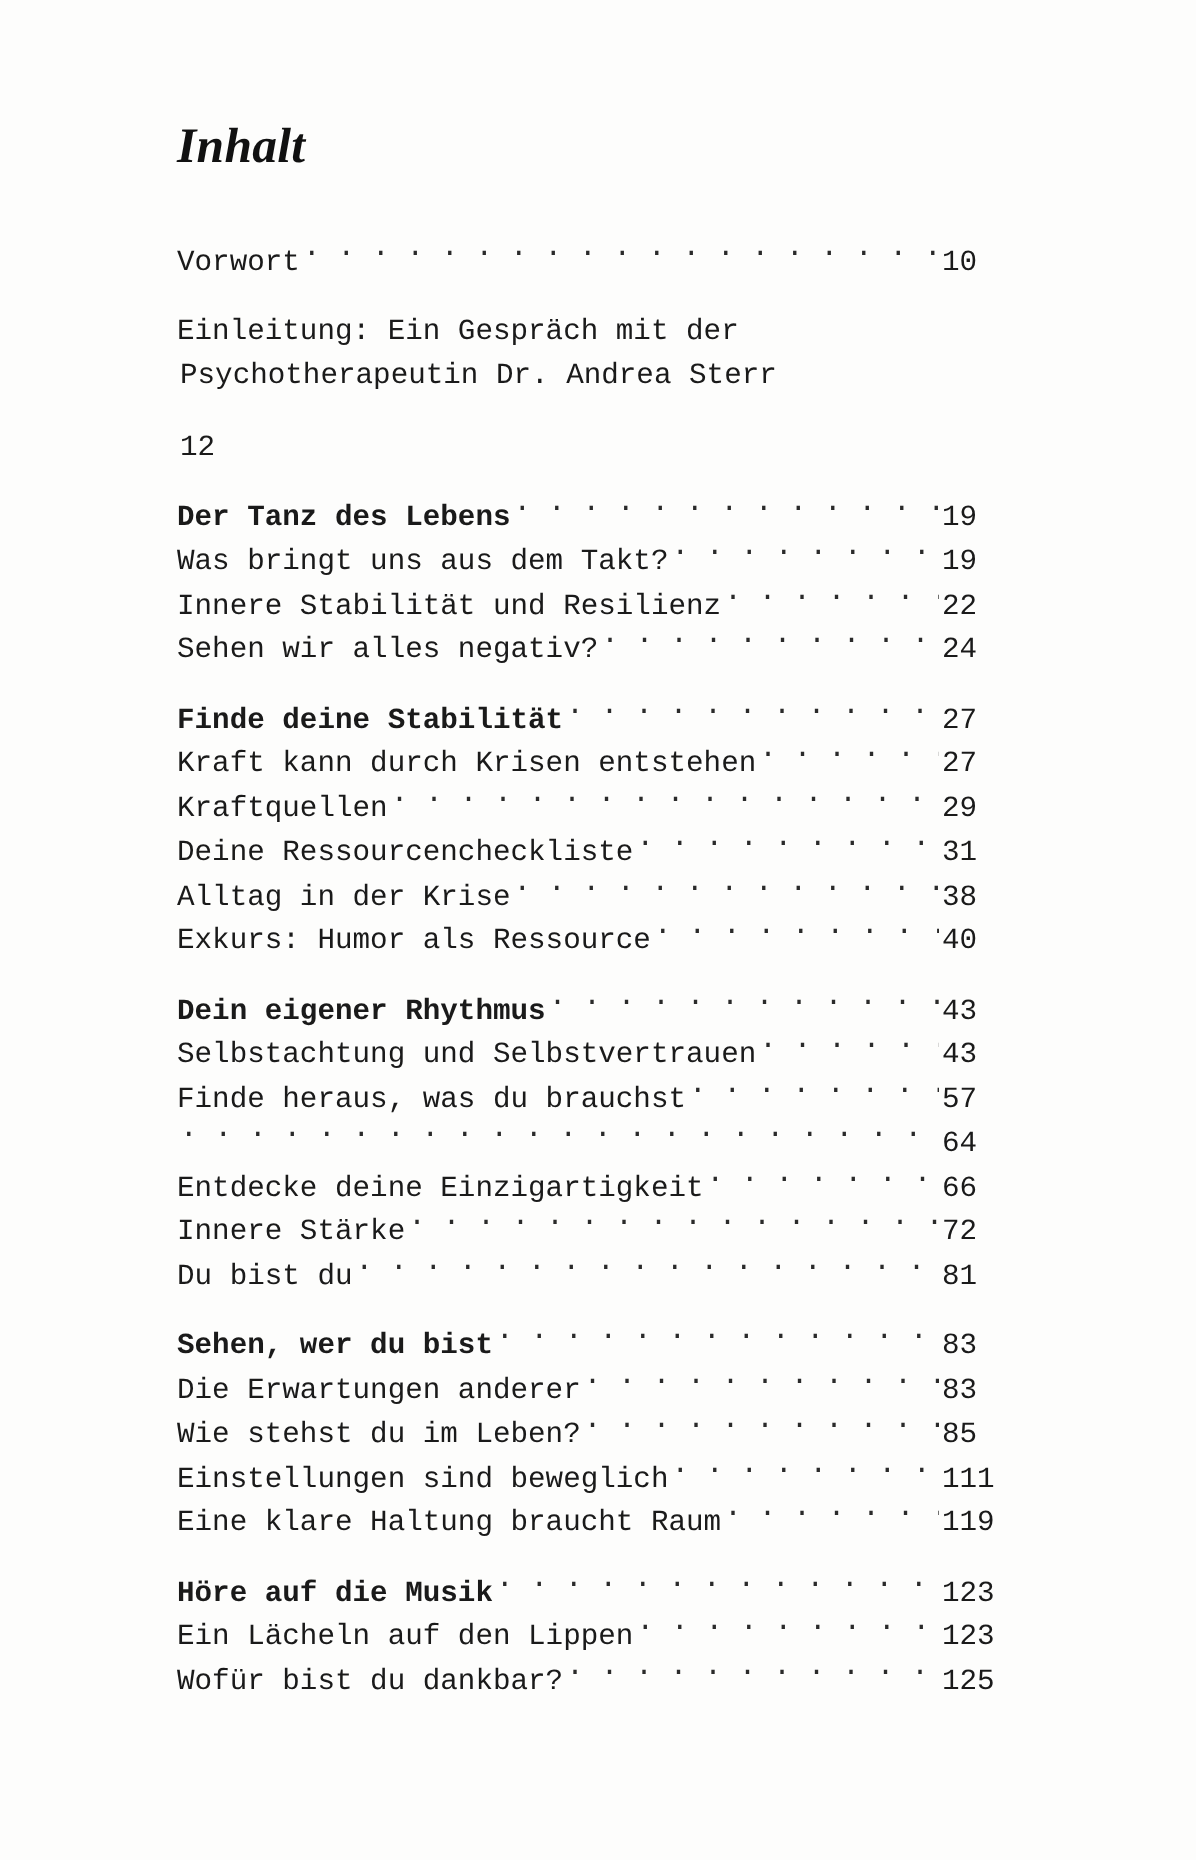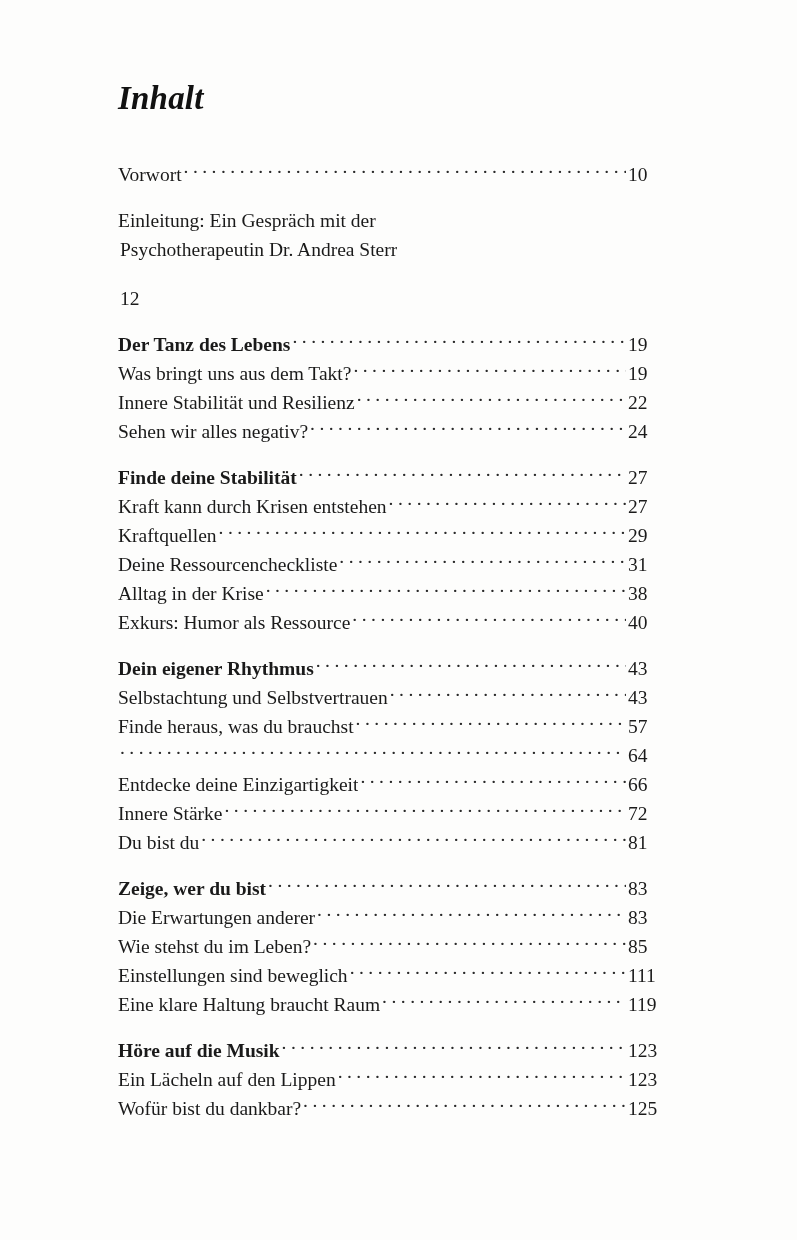--- a/index.html
+++ b/index.html
@@ -48,20 +48,21 @@
   }
 
   
   .toc-entry {
     display: flex;
     align-items: baseline;
     width: 100%;
     font-size: 19.5px;
     line-height: 29px;
     white-space: nowrap;
+    font-family: Liberation Mono, monospace;
   }
 
   .entry-title {
     flex: 0 1 auto;
     overflow: hidden;
     text-overflow: clip;
   }
 
   .entry-leader {
     flex: 1 1 auto;
@@ -222,21 +223,21 @@
             <span class="entry-page">72</span>
           </div>
           <div class="toc-entry">
             <span class="entry-title">Du bist du</span>
             <span class="entry-leader"></span>
             <span class="entry-page">81</span>
           </div>
         </div>
         <div class="toc-group">
           <div class="toc-entry chapter">
-            <span class="entry-title">Zeige, wer du bist</span>
+            <span class="entry-title">Sehen, wer du bist</span>
             <span class="entry-leader"></span>
             <span class="entry-page">83</span>
           </div>
           <div class="toc-entry">
             <span class="entry-title">Die Erwartungen anderer</span>
             <span class="entry-leader"></span>
             <span class="entry-page">83</span>
           </div>
           <div class="toc-entry">
             <span class="entry-title">Wie stehst du im Leben?</span>

